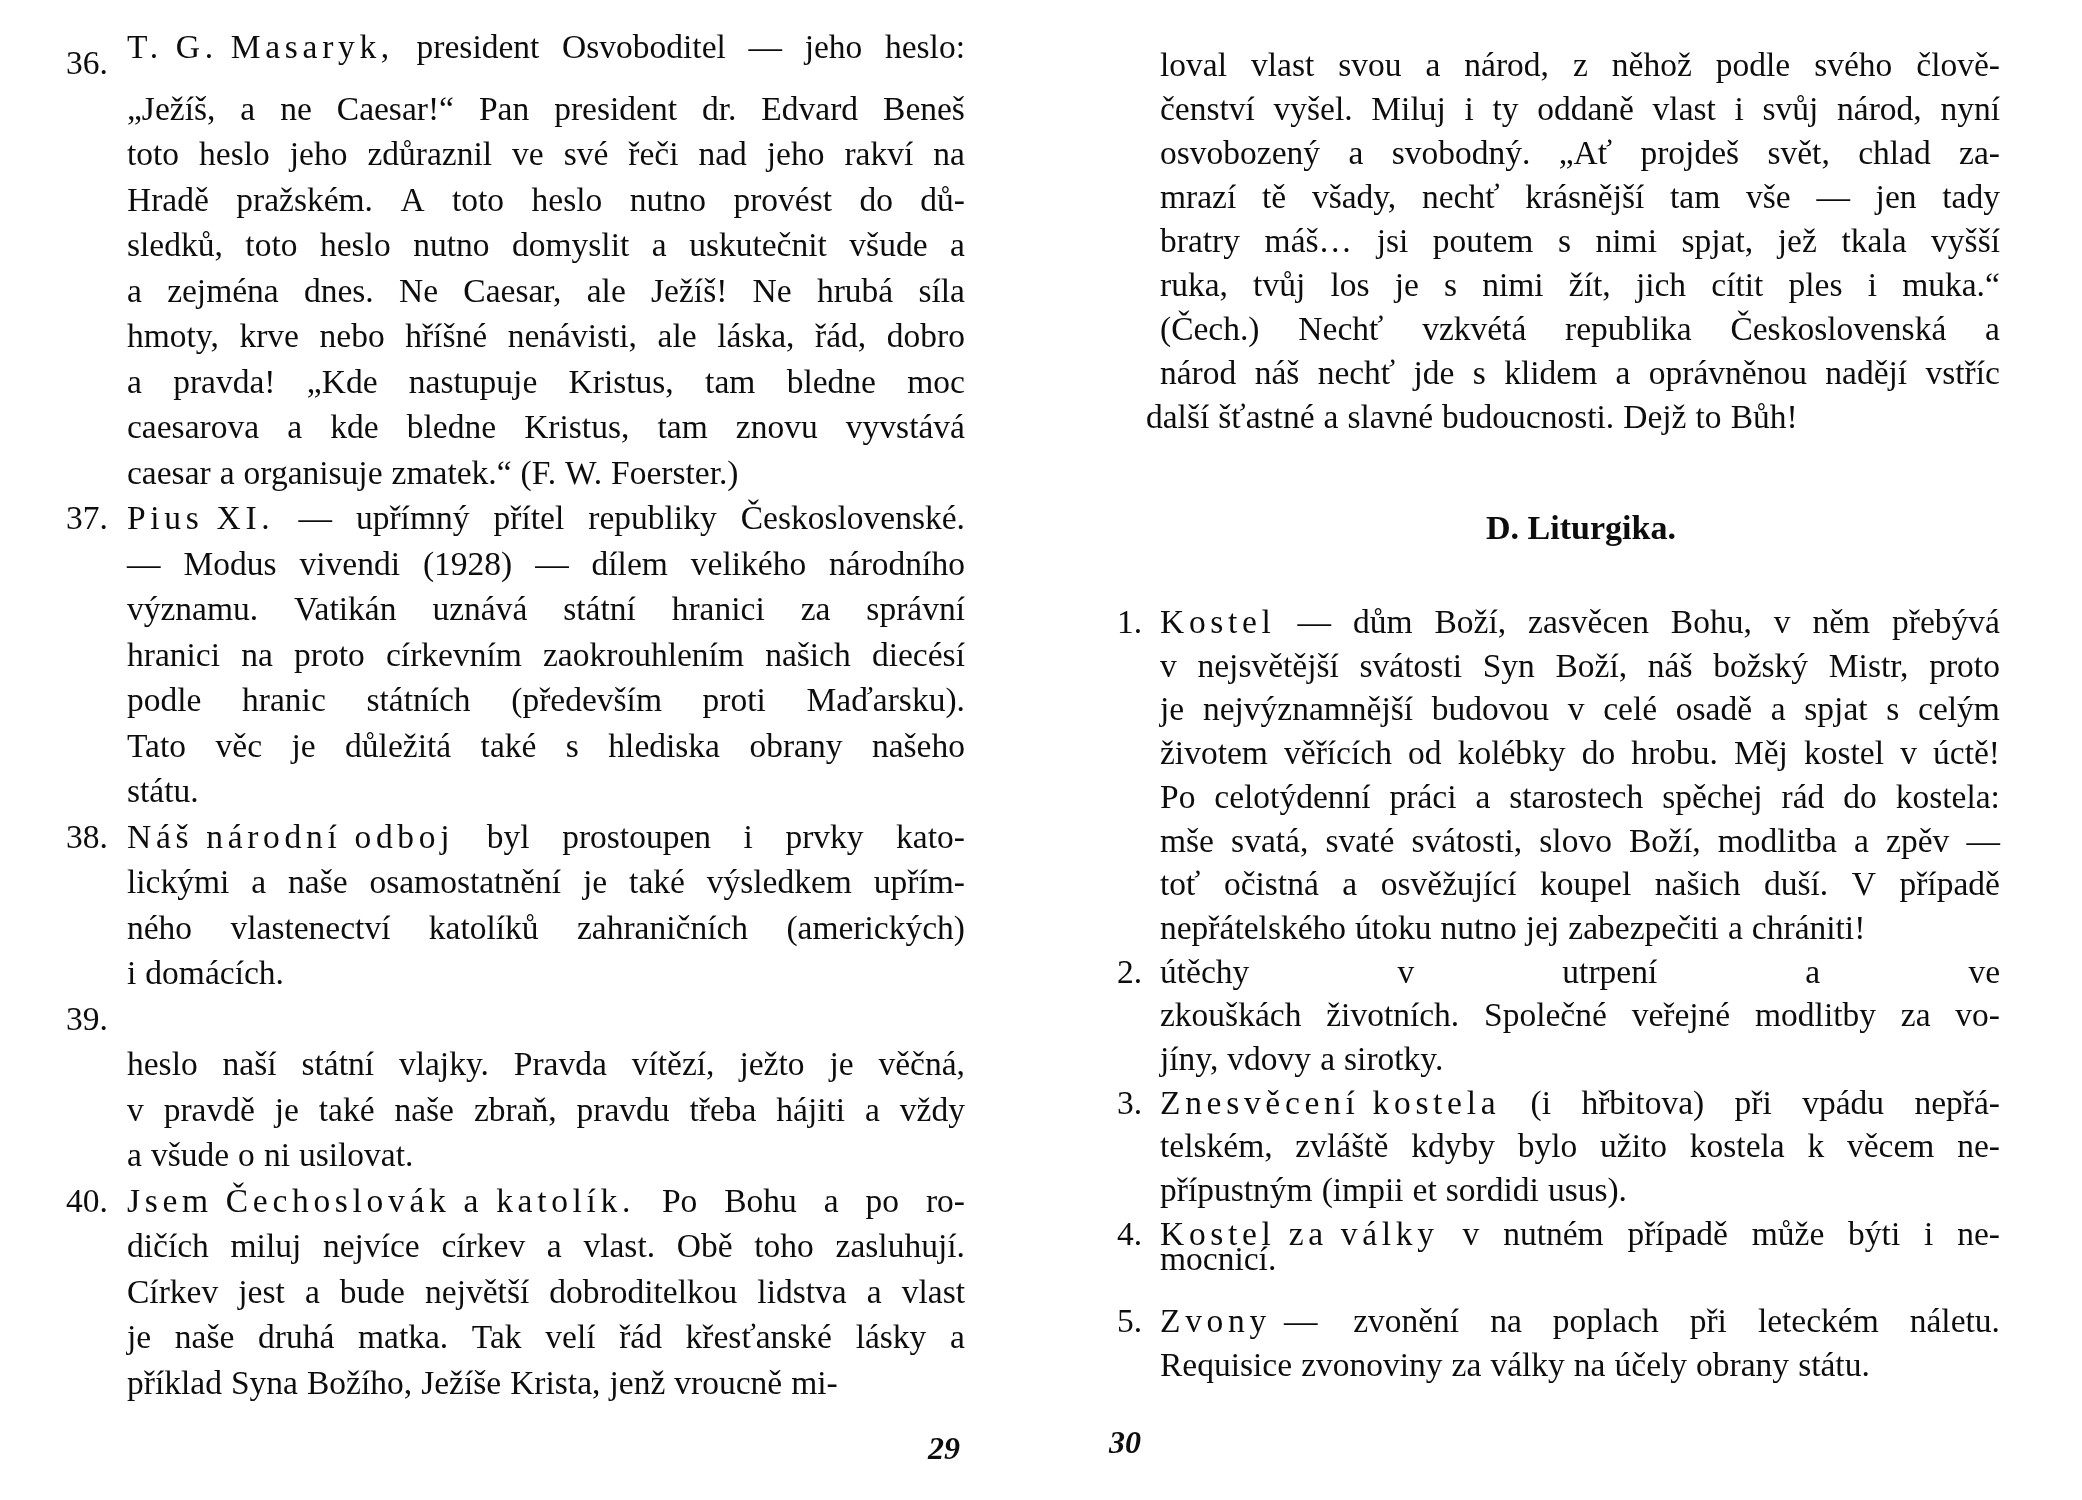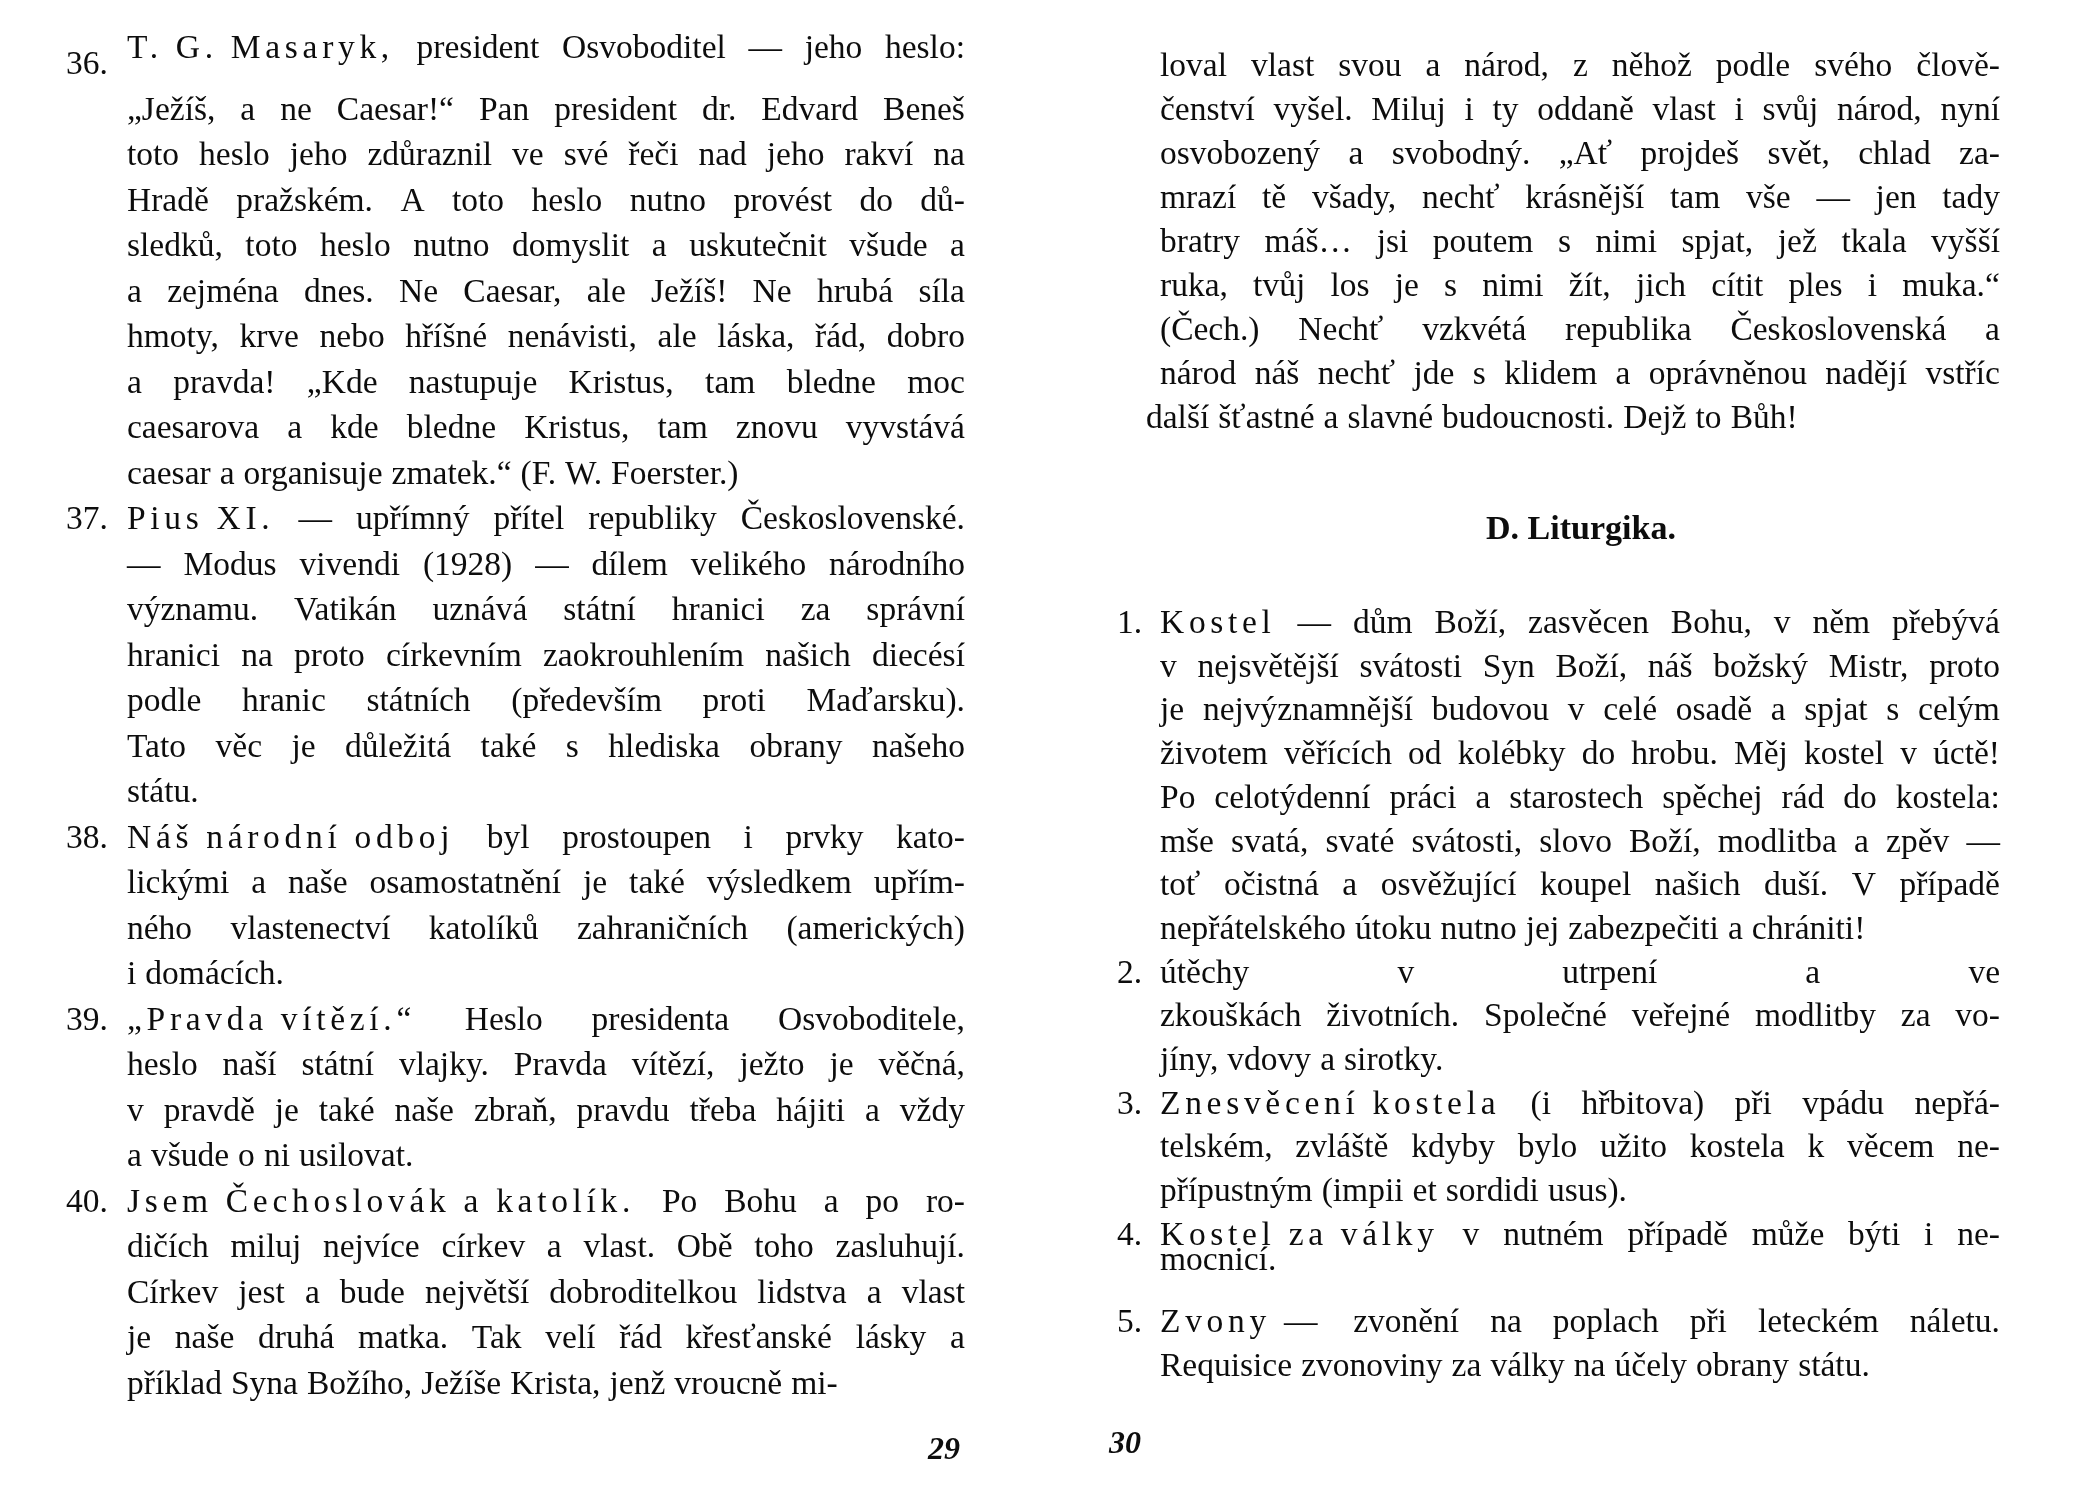--- a/index.html
+++ b/index.html
@@ -213,26 +213,20 @@
       <span class="w">vlastenectví</span>
       <span class="w">katolíků</span>
       <span class="w">zahraničních</span>
       <span class="w">(amerických)</span>
     </div>
     <div class="line last" style="left: 127px; top: 954px; width: 838px;">
       <span class="w">i</span>
       <span class="w">domácích.</span>
     </div>
     <span class="num" style="left: 66px; top: 999.5px;">39.</span>
-    <div class="line" style="left: 127px; top: 999.5px; width: 838px;">
-      <span class="w spaced">„Pravda vítězí.“</span>
-      <span class="w">Heslo</span>
-      <span class="w">presidenta</span>
-      <span class="w">Osvoboditele,</span>
-    </div>
     <div class="line" style="left: 127px; top: 1045px; width: 838px;">
       <span class="w">heslo</span>
       <span class="w">naší</span>
       <span class="w">státní</span>
       <span class="w">vlajky.</span>
       <span class="w">Pravda</span>
       <span class="w">vítězí,</span>
       <span class="w">ježto</span>
       <span class="w">je</span>
       <span class="w">věčná,</span>

